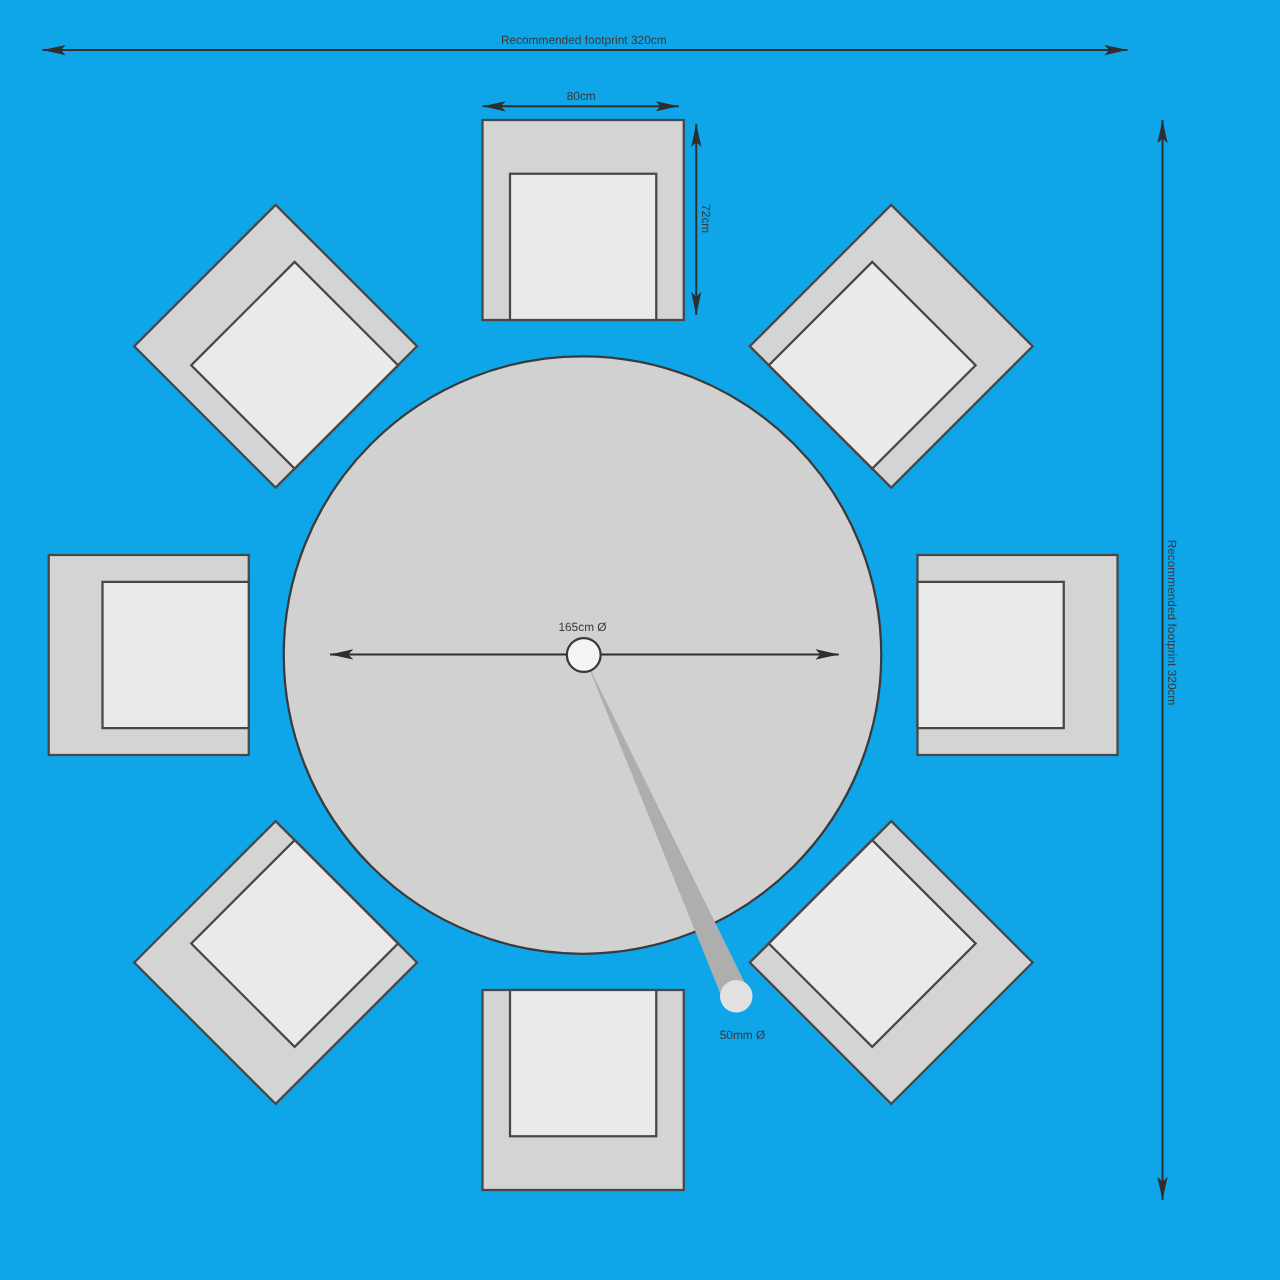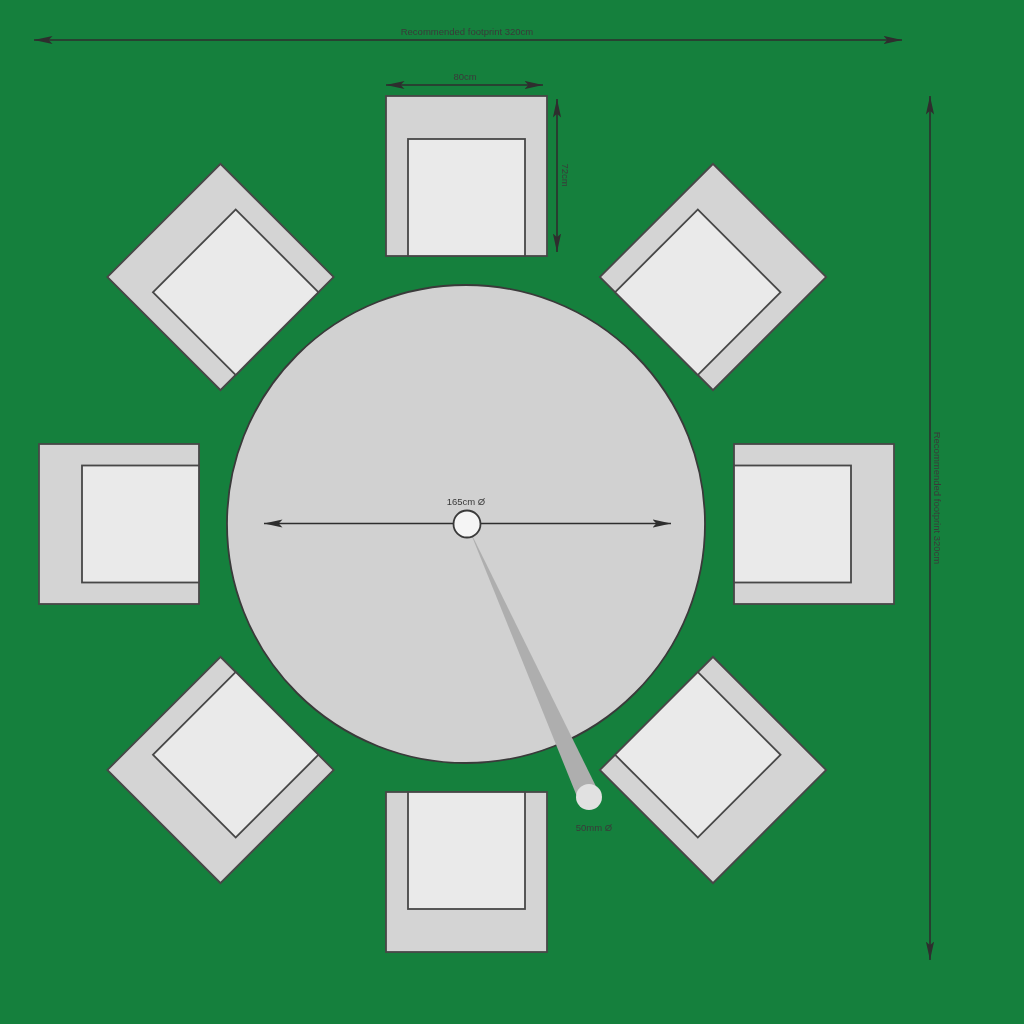--- a/index.html
+++ b/index.html
@@ -1,16 +1,16 @@
 <!DOCTYPE html>
 <html><head>
 <meta charset="utf-8">
 <style>
   html,body{margin:0;padding:0;background:#ffffff;}
-  .wrap{width:1024px;height:1024px;position:relative;background:#15803d;}
+  .wrap{width:1024px;height:1024px;position:relative;background:#0ea5e9;}
   text{font-family:"Liberation Sans",sans-serif;fill:#3a3a3a;}
 </style>
 </head>
 <body>
 <div class="wrap">
 <svg width="1024" height="1024" viewBox="0 0 1024 1024" xmlns="http://www.w3.org/2000/svg">
   <defs>
     <marker id="ah" markerUnits="userSpaceOnUse" markerWidth="22" markerHeight="12" refX="18.5" refY="6" orient="auto-start-reverse">
       <path d="M18.5,6 L0,1.9 L3.8,6 L0,10.1 Z" fill="#2e2e2e"></path>
     </marker>

